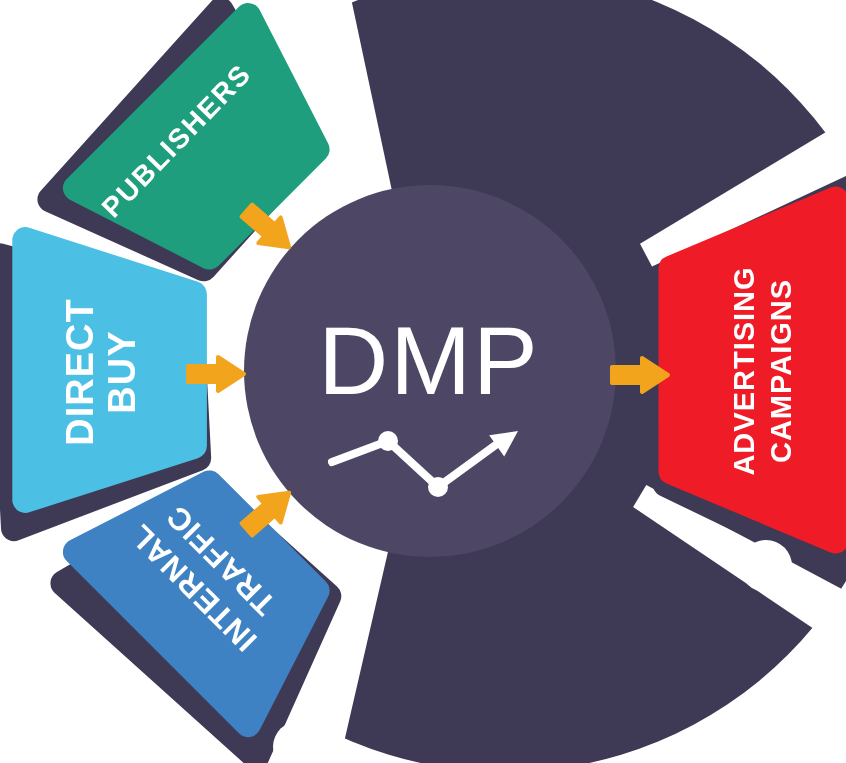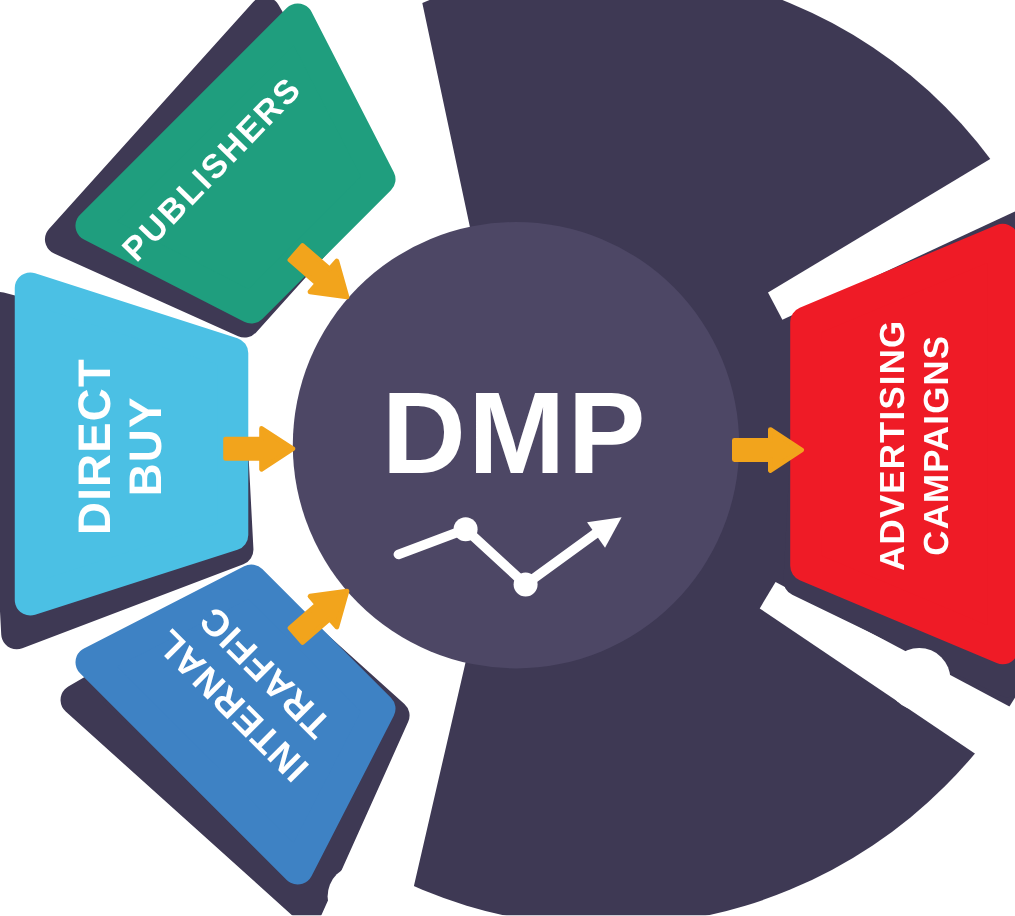--- a/index.html
+++ b/index.html
@@ -10,21 +10,21 @@
              transform-origin:center center;white-space:nowrap;}
   .lbl-publishers{left:17px;top:121px;width:320px;height:40px;line-height:40px;
                   font-size:28px;letter-spacing:2px;transform:rotate(-46deg);}
   .lbl-direct{left:-59px;top:330px;width:320px;height:84px;
               font-size:38px;line-height:42px;letter-spacing:1px;transform:rotate(-90deg);}
   .lbl-internal{left:47px;top:535px;width:320px;height:78px;
                 font-size:31px;line-height:39px;letter-spacing:1px;transform:rotate(-135deg);}
   .lbl-advertising{left:603px;top:334px;width:320px;height:74px;
                    font-size:29px;line-height:37px;letter-spacing:1px;transform:rotate(-90deg);}
   .hub-label{position:absolute;left:229px;top:305px;width:400px;height:112px;line-height:112px;
-             text-align:center;color:#ffffff;font-weight:bold;font-size:97px;letter-spacing:2px;}
+             text-align:center;color:#ffffff;font-weight:normal;font-size:97px;letter-spacing:2px;}
 </style>
 </head>
 <body>
 
 <div id="stage">
 
   <svg width="846" height="763" viewBox="0 0 846 763">
 
     <circle cx="505" cy="372" r="400" fill="#3E3954"></circle>
 

